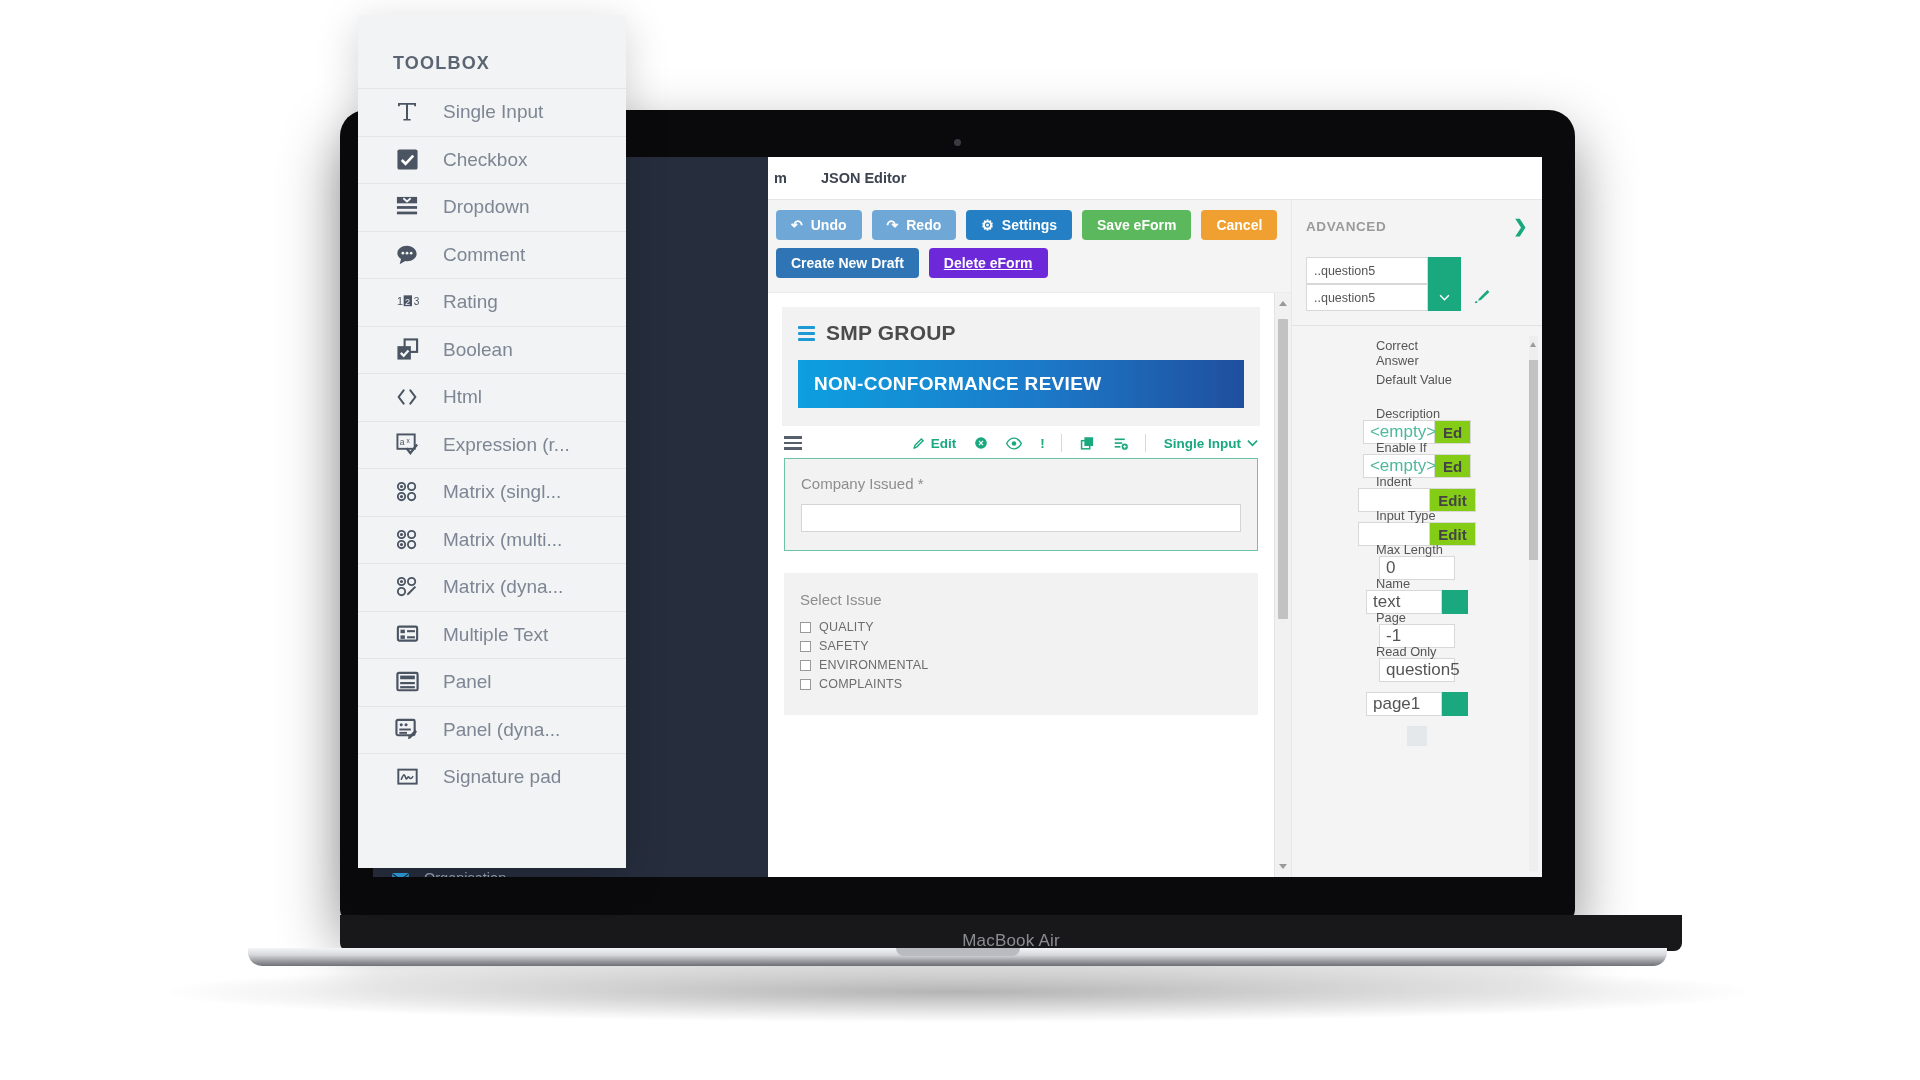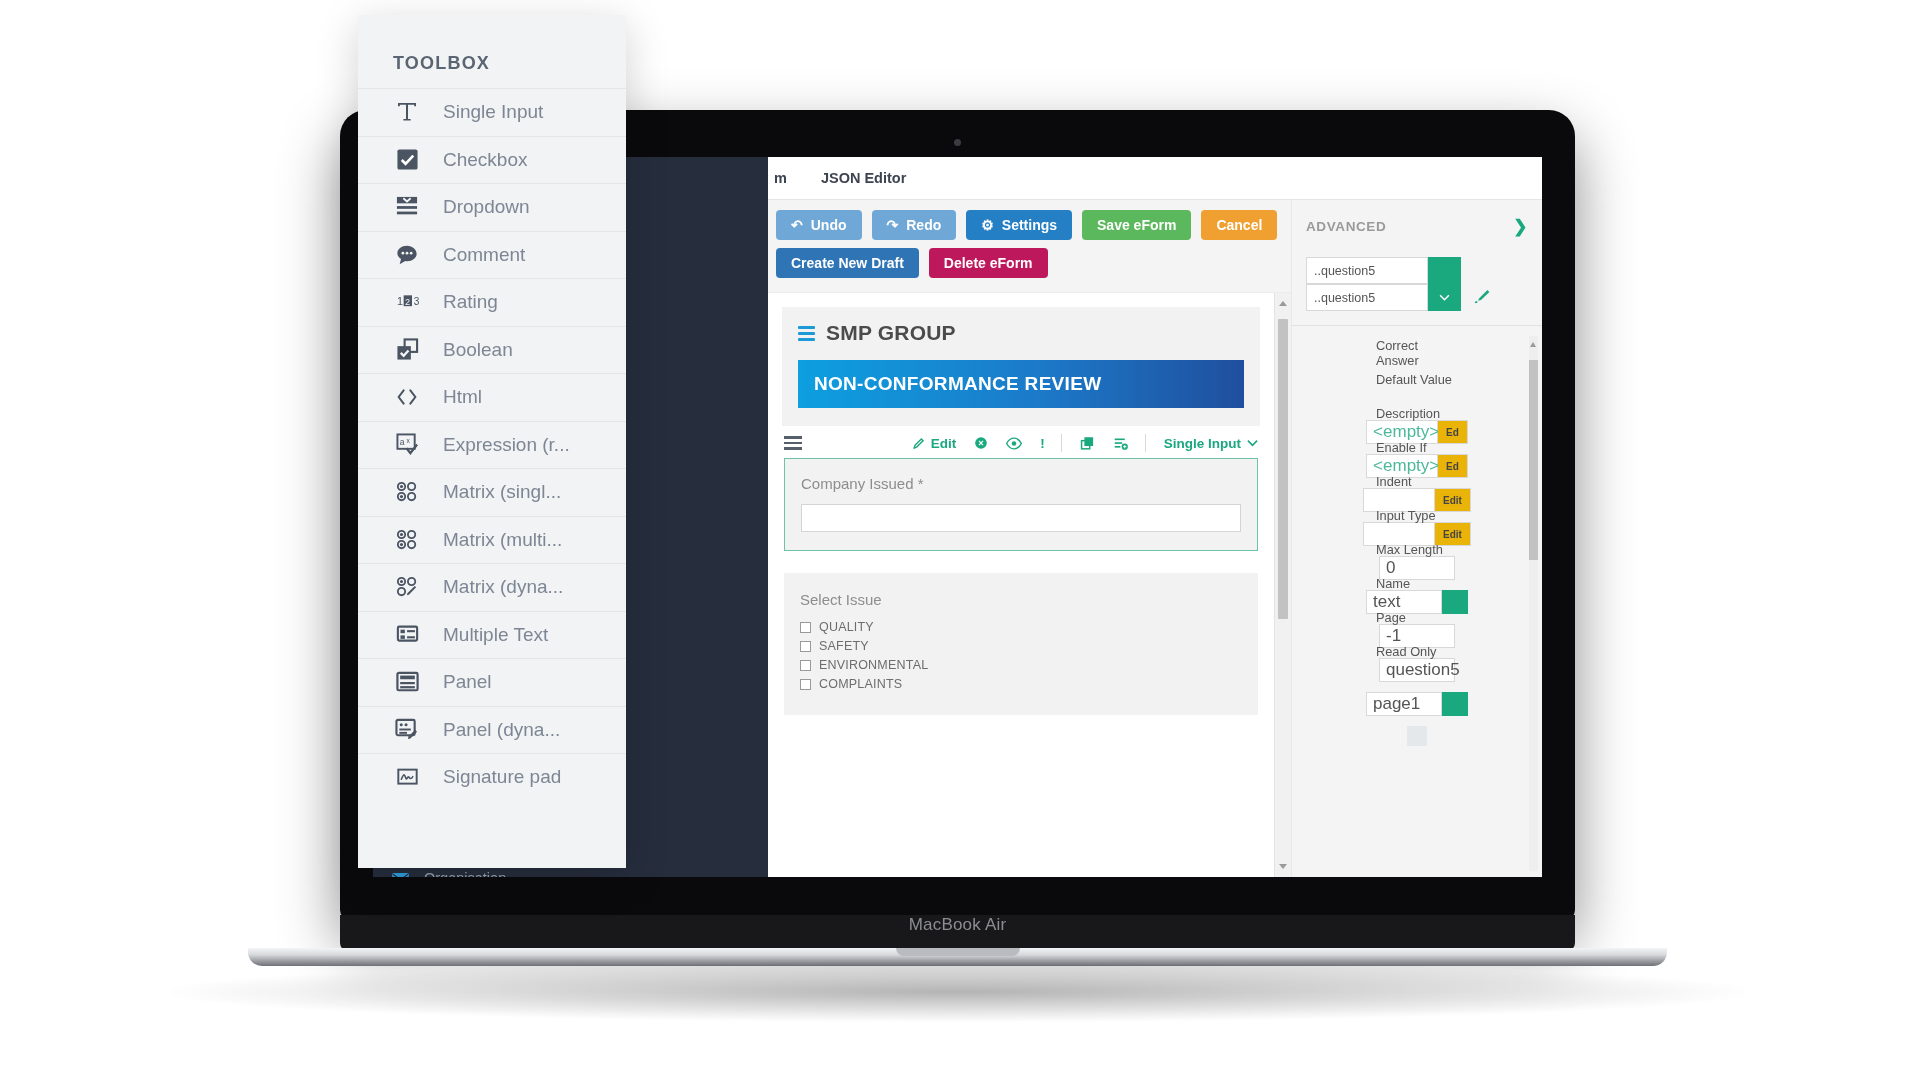--- a/index.html
+++ b/index.html
@@ -24,23 +24,23 @@
   }
   .laptop-camera{
     position:absolute;left:50%;top:29px;width:7px;height:7px;margin-left:-3.5px;
     background:#3a3c42;border-radius:50%;
   }
   .screen{
     position:absolute;left:33px;top:47px;width:1169px;height:720px;
     background:#ffffff;overflow:hidden;
   }
   .laptop-chin{
-    position:absolute;left:0;top:805px;width:1235px;height:36px;
+    position:absolute;left:0;top:805px;width:1342px;height:36px;
     background:#18181a;border-radius:0 0 8px 8px;
-    display:flex;align-items:flex-start;justify-content:center;
+    display:flex;align-items:flex-end;justify-content:center;
   }
   .laptop-chin span{color:#8c8d91;font-size:17px;letter-spacing:.2px;}
   .laptop-base{
     position:absolute;left:-92px;top:838px;width:1419px;height:18px;
     background:linear-gradient(180deg,#f3f4f6 0%,#d6d8dc 38%,#9b9da3 72%,#6f7177 100%);
     border-radius:0 0 14px 14px;
   }
   .laptop-notch{
     position:absolute;left:50%;top:838px;margin-left:-62px;width:124px;height:8px;
     background:#b9bbc0;border-radius:0 0 8px 8px;
@@ -85,21 +85,21 @@
   .btn{
     border:none;border-radius:4px;color:#fff;font-size:14px;font-weight:bold;
     padding:8px 15px;display:inline-flex;align-items:center;gap:8px;cursor:pointer;
     font-family:"Liberation Sans", sans-serif;line-height:1;white-space:nowrap;
   }
   .btn-light{background:#6fa8d6;}
   .btn-blue{background:#247fc4;}
   .btn-green{background:#5cb85c;}
   .btn-orange{background:#f0a030;}
   .btn-darkblue{background:#2f75b5;}
-  .btn-red{background:#be185d;}
+  .btn-red{background:#6d28d9;text-decoration:underline;}
 
   .preview-wrap{
     flex:1;min-height:0;margin:4px 0 0 0;background:#fff;display:flex;position:relative;
     border-top:1px solid #ececec;
   }
   .preview{
     flex:1;min-width:0;overflow:hidden;padding:0;
   }
   .pv-card{background:#f2f2f2;margin:14px 14px 0 14px;padding:14px 16px 18px 16px;}
   .pv-brand{display:flex;align-items:center;gap:11px;margin-bottom:15px;}
@@ -174,22 +174,22 @@
   .prop-row{display:flex;align-items:center;height:34px;padding:0 14px 0 14px;flex-direction:column;}
   .prop-name{width:82px;flex:0 0 82px;font-size:12.8px;color:#555;}
   .prop-ctl{display:flex;align-items:center;}
   .prop-in{
     width:72px;height:24px;background:#fff;border:1px solid #d8d8d8;box-sizing:border-box;
     font-size:17px;color:#555;display:flex;align-items:center;padding-left:6px;
   }
   .prop-in.wide{width:76px;}
   .prop-in.empty-val{color:#4cb99a;}
   .prop-edit{
-    height:24px;background:#eab308;border:1px solid #d8d8d8;border-left:none;box-sizing:border-box;
-    font-size:10px;font-weight:bold;color:#444;display:flex;align-items:center;padding:0 8px;
+    height:24px;background:#84cc16;border:1px solid #d8d8d8;border-left:none;box-sizing:border-box;
+    font-size:15px;font-weight:bold;color:#444;display:flex;align-items:center;padding:0 8px;
   }
   .prop-gbtn{width:26px;height:24px;background:#1aa87f;box-sizing:border-box;}
   .prop-check{
     width:20px;height:20px;background:#1aa87f;display:flex;align-items:center;justify-content:center;
     color:#fff;font-size:12px;
   }
   .prop-check.off{background:#e4e8ea;}
   .props-scroll{
     position:absolute;right:4px;top:10px;width:9px;bottom:6px;background:#eee;
   }

